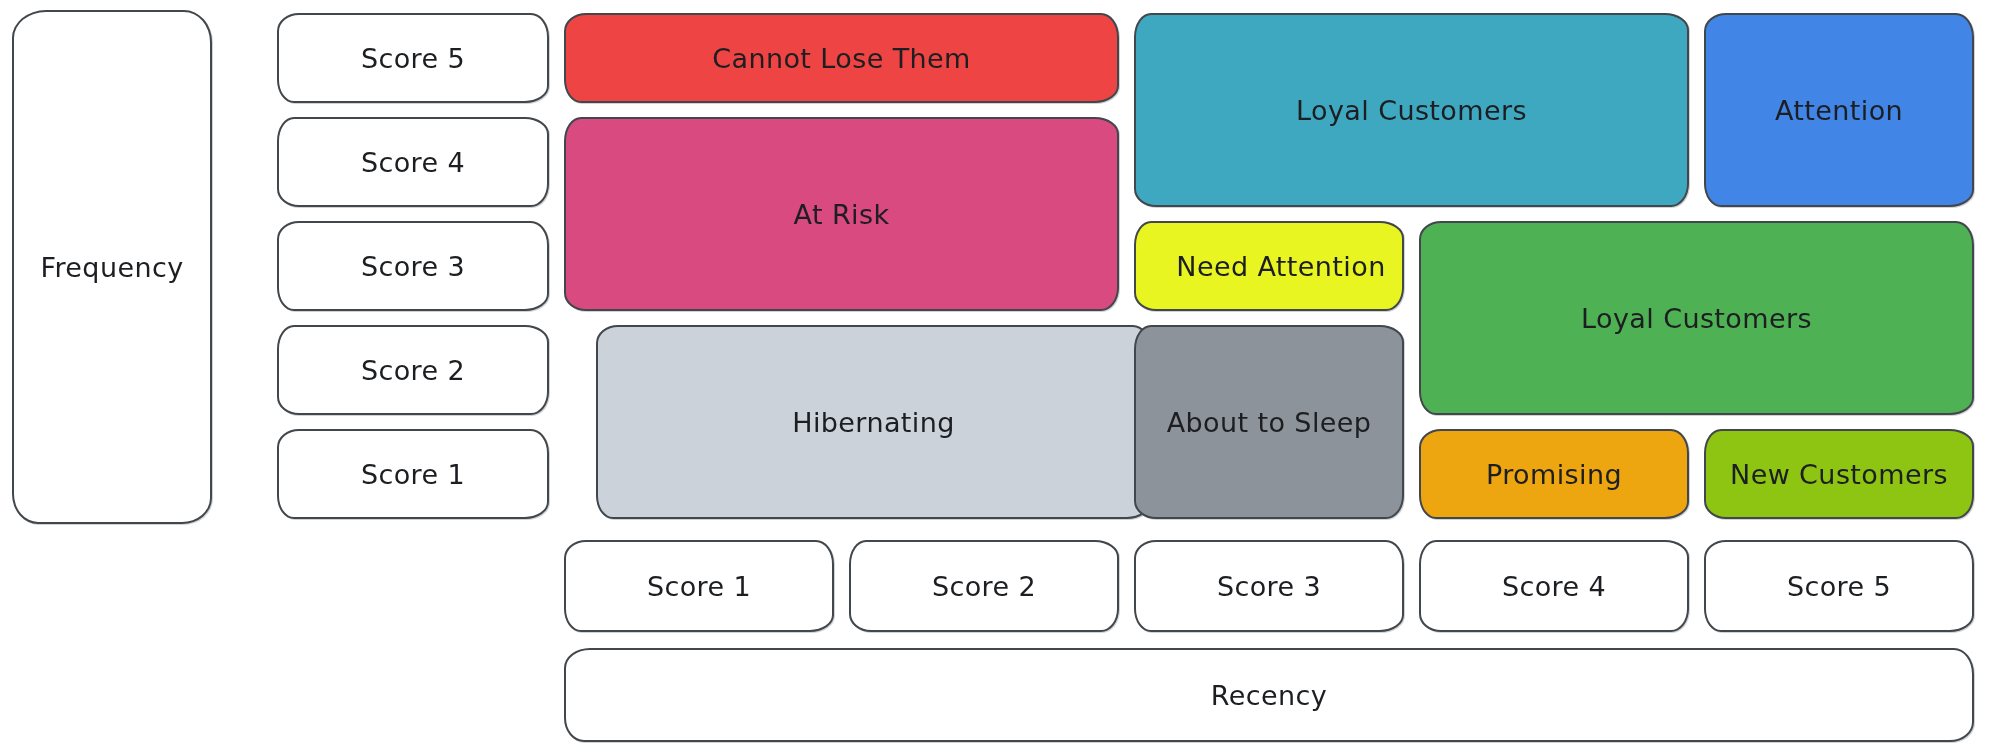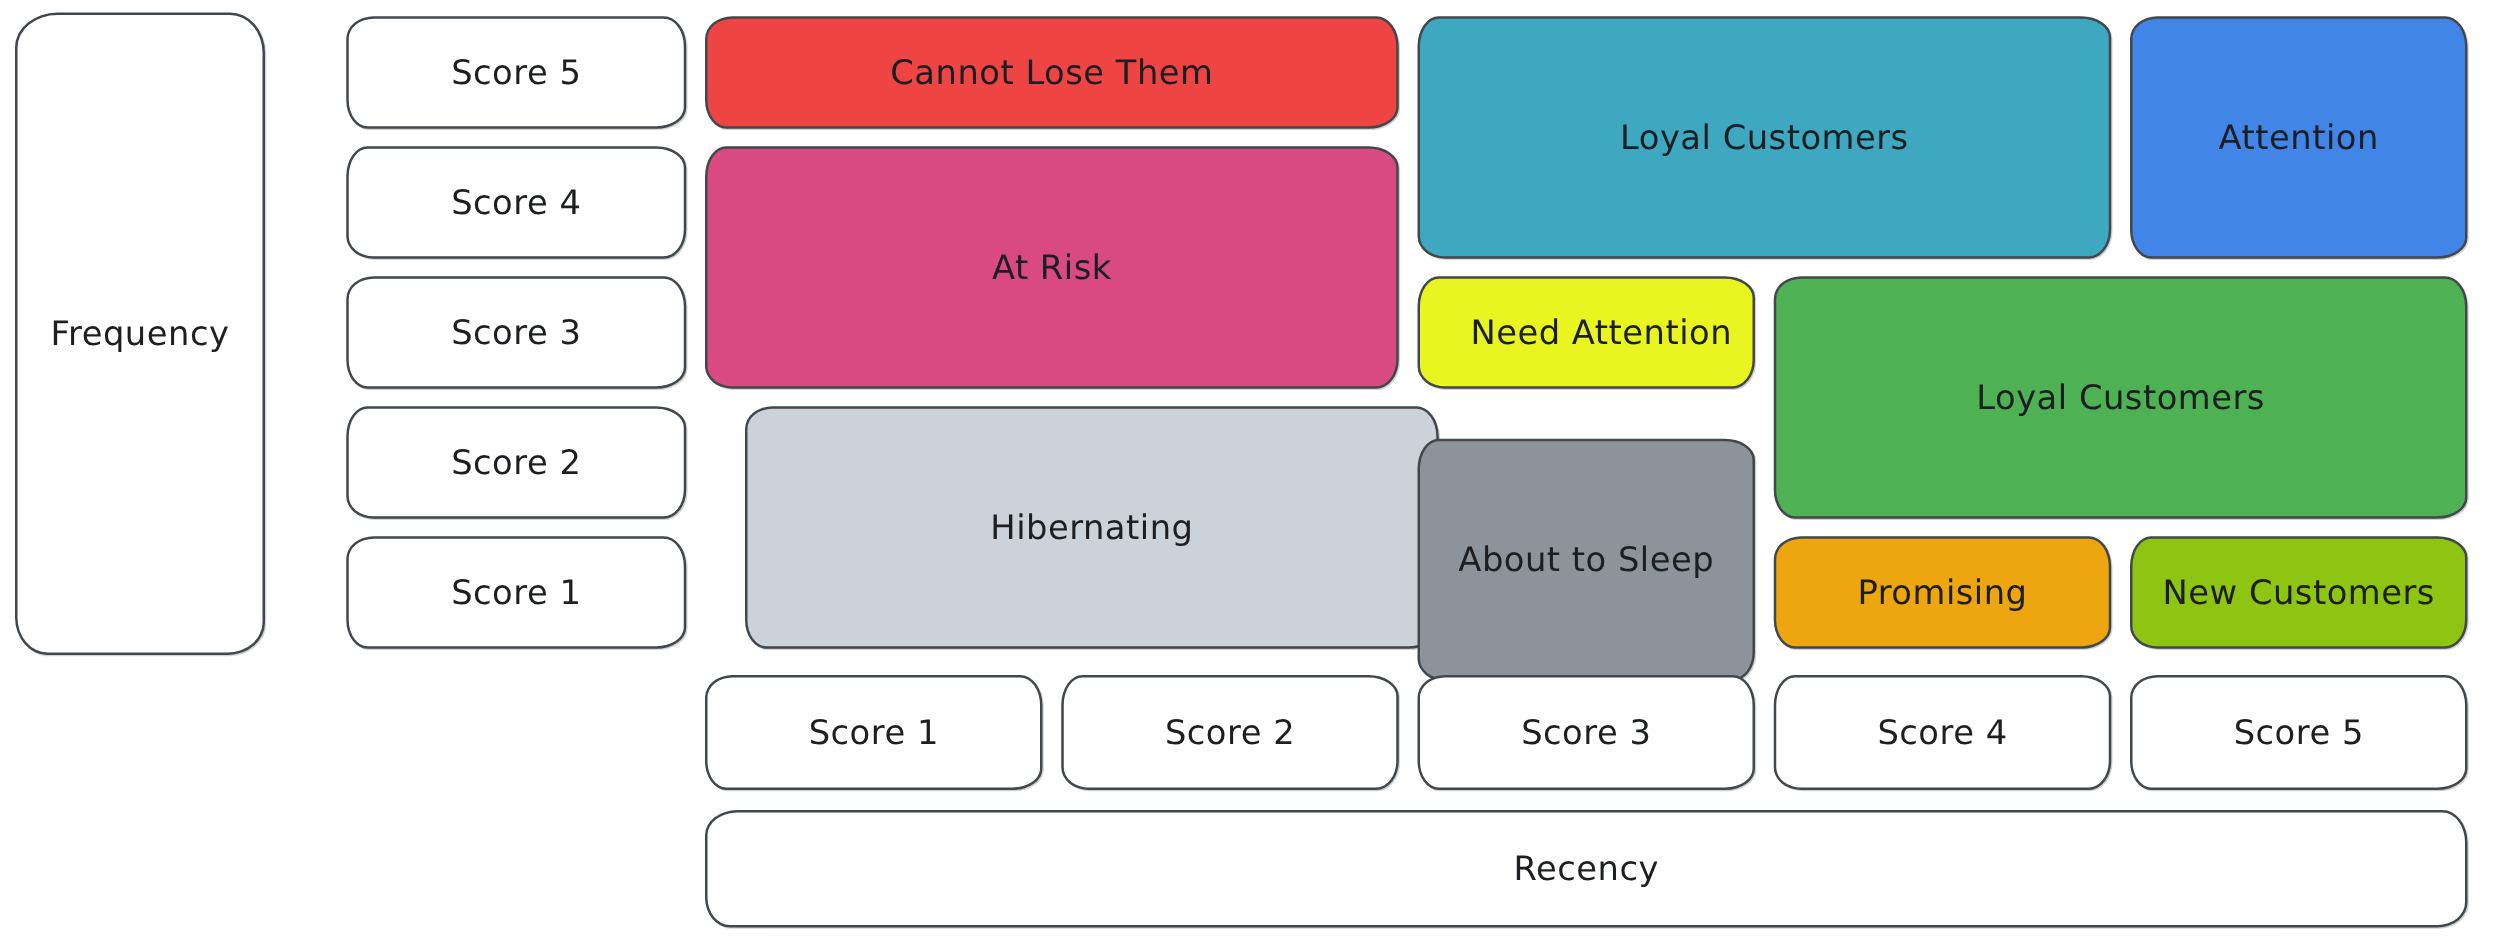--- a/index.html
+++ b/index.html
@@ -31,21 +31,21 @@
   .ys5{top:13px;} .ys4{top:117px;} .ys3{top:221px;} .ys2{top:325px;} .ys1{top:429px;}
 
   
   .seg-cannot{left:564px;top:13px;width:555px;height:90px;}
   .seg-atrisk{left:564px;top:117px;width:555px;height:194px;}
   .seg-hiber{left:596px;top:325px;width:555px;height:194px;}
   .seg-loyal-teal{left:1134px;top:13px;width:555px;height:194px;}
   .seg-champ{left:1704px;top:13px;width:270px;height:194px;}
   .seg-needatt{left:1134px;top:221px;width:270px;height:90px;padding-left:24px;}
   .seg-loyal-green{left:1419px;top:221px;width:555px;height:194px;}
-  .seg-sleep{left:1134px;top:325px;width:270px;height:194px;margin-top:26px;}
+  .seg-sleep{left:1134px;top:325px;width:270px;height:194px;}
   .seg-promising{left:1419px;top:429px;width:270px;height:90px;}
   .seg-newcust{left:1704px;top:429px;width:270px;height:90px;}
 
   
   .xs{top:540px;width:270px;height:92px;}
   .xs1{left:564px;} .xs2{left:849px;} .xs3{left:1134px;} .xs4{left:1419px;} .xs5{left:1704px;}
   .recency{left:564px;top:648px;width:1410px;height:94px;border-radius:26px 20px 24px 20px / 20px 26px 20px 24px;}
 </style>
 </head>
 <body>

